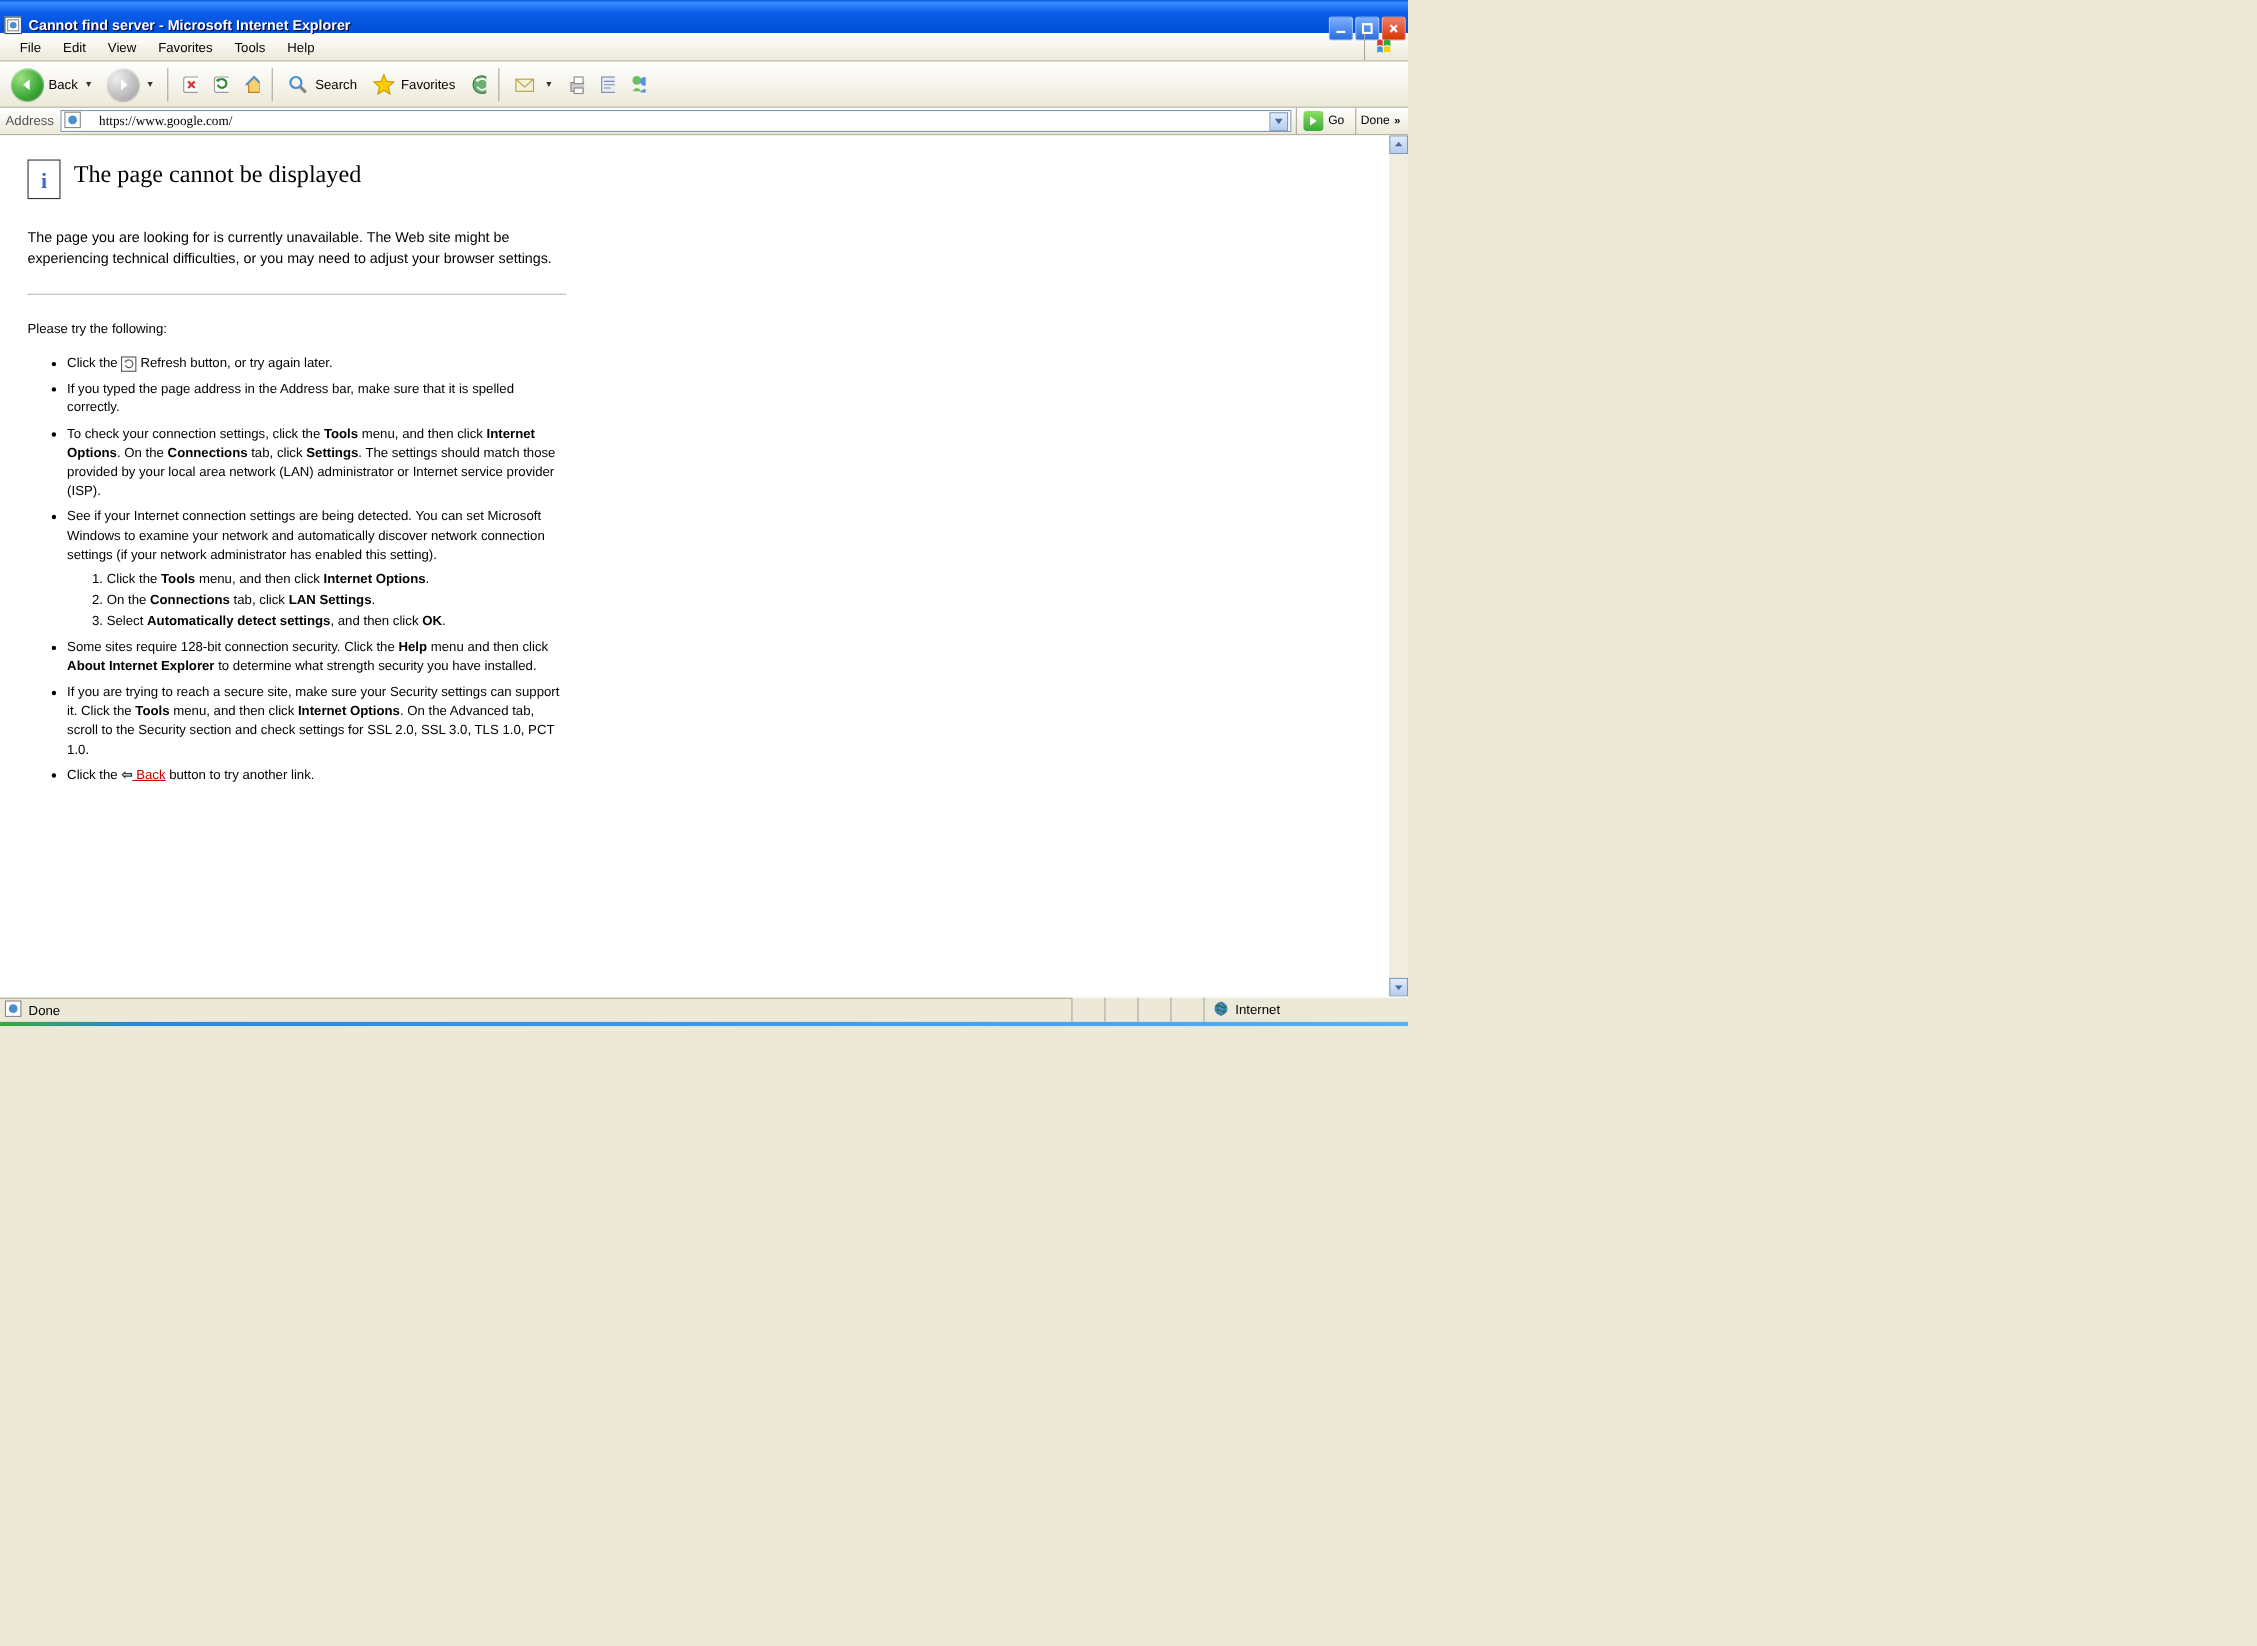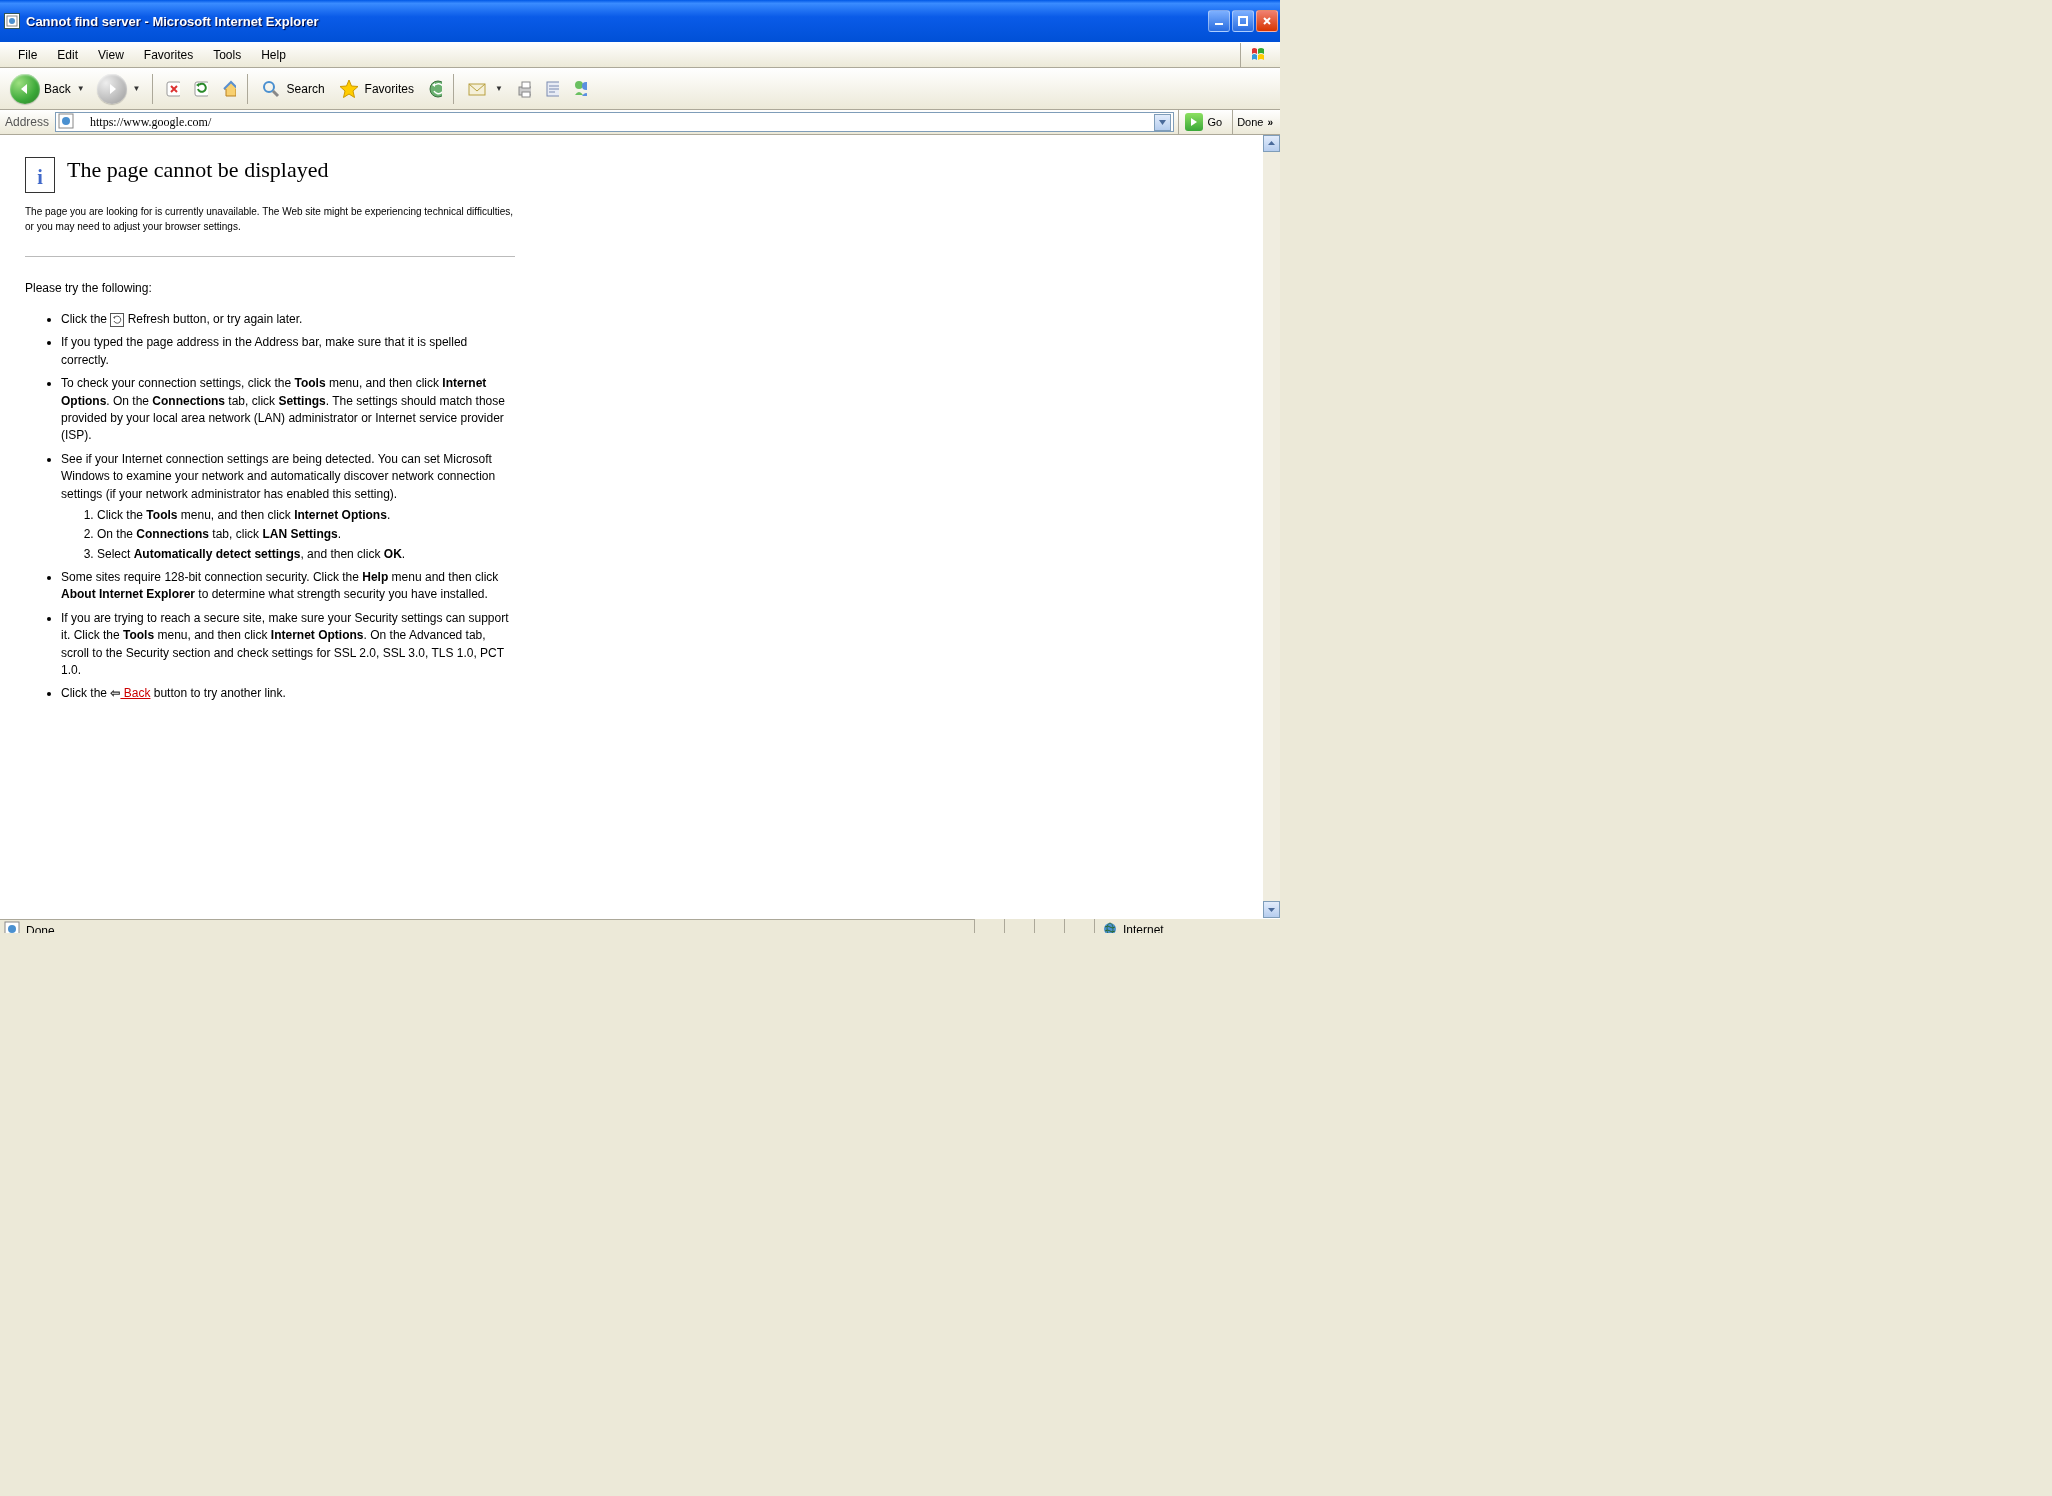--- a/index.html
+++ b/index.html
@@ -5,25 +5,24 @@
     * { box-sizing: border-box; margin: 0; padding: 0; }
     body {
       font-family: Tahoma, Verdana, sans-serif;
       font-size: 11px;
       background: #ece9d8;
       overflow: hidden;
       width: 1280px;
       height: 933px;
     }
     .titlebar {
-      height: 42px;
+      height: 30px;
       background: linear-gradient(to bottom, #0058e6 0%, #3a8cff 8%, #0a5be8 40%, #0050d6 100%);
       display: flex;
-      align-items: center;
-      padding: 0 2px 0 4px;
+      padding: 15px 2px 0 4px;
       color: #fff;
     }
     .titlebar-icon {
       width: 16px; height: 16px;
       display: inline-flex; align-items: center; justify-content: center;
       margin-right: 6px;
       background: #fff;
       border: 1px solid #355;
     }
     .titlebar-text {
@@ -127,21 +126,21 @@
     .content-inner {
       padding: 22px 0 0 25px;
       width: 515px;
     }
     .err-head { display:flex; align-items:flex-start; gap:12px; }
     .infobox {
       width:30px;height:36px;border:1px solid #333;display:flex;align-items:flex-end;justify-content:center;
       font-family: Georgia, serif; font-weight: bold; color: #4169c9; font-size: 20px; padding-bottom:3px;
     }
     .err-title { font-size: 22px; font-family: "Trebuchet MS", Tahoma; color:#000; }
-    .pbody { font-size:10px; line-height:1.45; margin-top: 12px; }
+    .pbody { font-size:13px; line-height:1.45; margin-top: 26px; }
     .divider { border-top:1px solid #bbb; margin: 22px 0 24px 0; }
     ul.main { margin: 16px 0 0 36px; font-size:12px; line-height:1.45; }
     ul.main > li { margin-bottom: 6px; padding-right:4px; }
     ol.sub { margin: 4px 0 4px 36px; }
     ol.sub li { margin-bottom:2px; }
     .refresh-icon-inline {
       display:inline-block; width:14px;height:14px;border:1px solid #555;vertical-align:middle;
       position:relative;
     }
     .back-arrow-inline { color:#333; font-weight:bold; }

